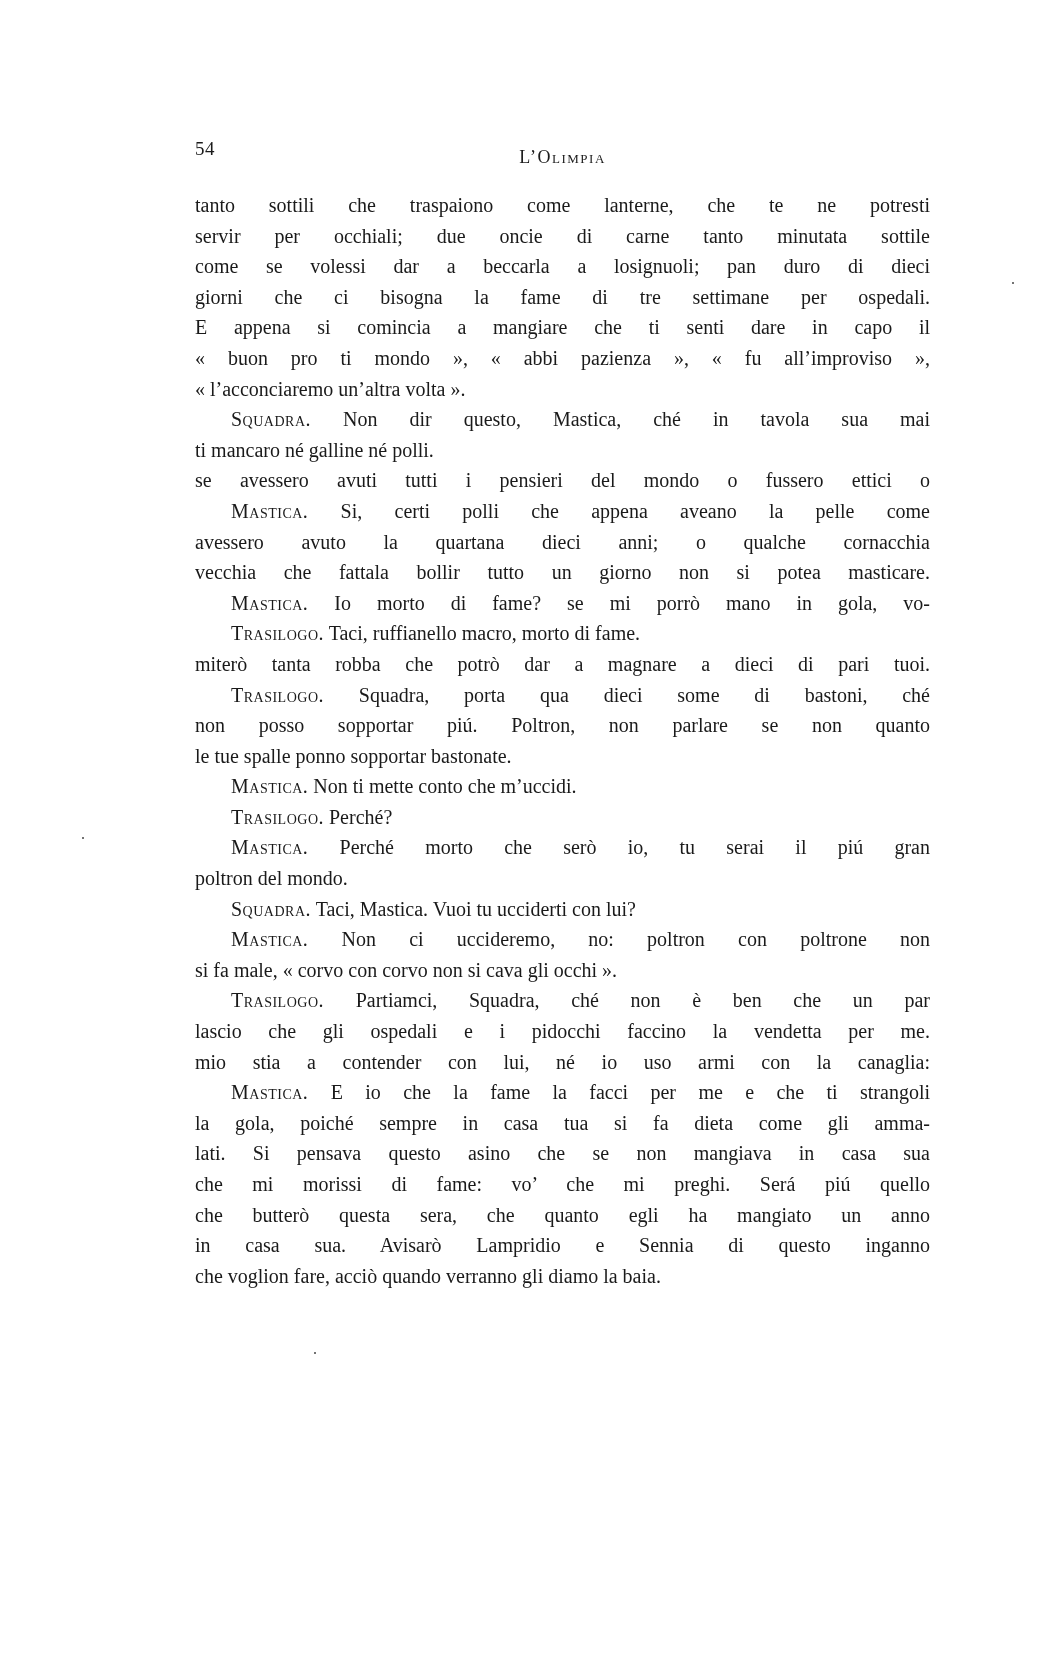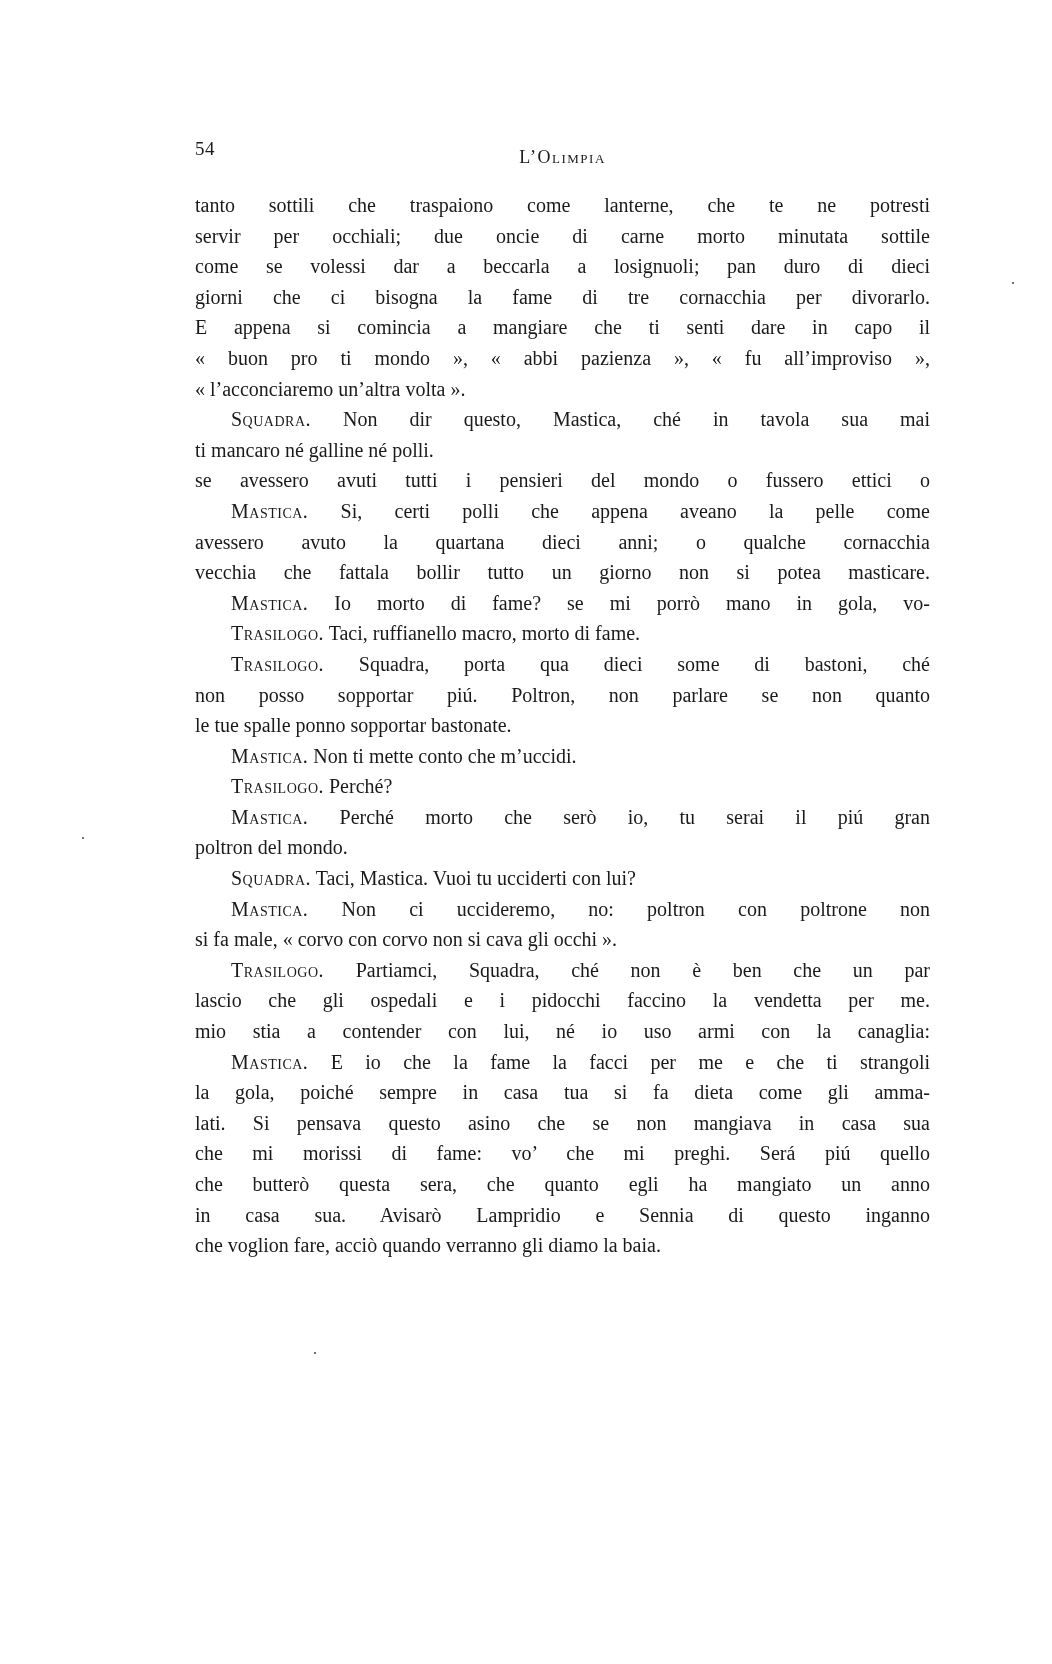--- a/index.html
+++ b/index.html
@@ -84,34 +84,35 @@
 <body>
 
 <div class="page">
   <div class="running-head">
     <span class="page-number">54</span>
     <span class="running-title">L’Olimpia</span>
   </div>
 
   <div class="text-block" id="text-block">
       <span class="line"><span>tanto sottili che traspaiono come lanterne, che te ne potresti</span></span>
-      <span class="line"><span>servir per occhiali; due oncie di carne morto minutata sottile</span></span>
+      <span class="line"><span>servir per occhiali; due oncie di carne tanto minutata sottile</span></span>
       <span class="line"><span>come se volessi dar a beccarla a losignuoli; pan duro di dieci</span></span>
-      <span class="line"><span>giorni che ci bisogna la fame di tre cornacchia per divorarlo.</span></span>
+      <span class="line"><span>giorni che ci bisogna la fame di tre settimane per ospedali.</span></span>
       <span class="line"><span>E appena si comincia a mangiare che ti senti dare in capo il</span></span>
       <span class="line"><span>« buon pro ti mondo », « abbi pazienza », « fu all’improviso »,</span></span>
       <span class="line last"><span>« l’acconciaremo un’altra volta ».</span></span>
       <span class="line indent"><span class="speaker">Squadra.</span> <span>Non dir questo, Mastica, ché in tavola sua mai</span></span>
       <span class="line last"><span>ti mancaro né galline né polli.</span></span>
       <span class="line"><span>se avessero avuti tutti i pensieri del mondo o fussero ettici o</span></span>
       <span class="line indent"><span class="speaker">Mastica.</span> <span>Si, certi polli che appena aveano la pelle come</span></span>
       <span class="line"><span>avessero avuto la quartana dieci anni; o qualche cornacchia</span></span>
       <span class="line"><span>vecchia che fattala bollir tutto un giorno non si potea masticare.</span></span>
       <span class="line indent"><span class="speaker">Mastica.</span> <span>Io morto di fame? se mi porrò mano in gola, vo-</span></span>
       <span class="line indent last"><span class="speaker">Trasilogo.</span> <span>Taci, ruffianello macro, morto di fame.</span></span>
+      <span class="line"><span>miterò tanta robba che potrò dar a magnare a dieci di pari tuoi.</span></span>
       <span class="line indent"><span class="speaker">Trasilogo.</span> <span>Squadra, porta qua dieci some di bastoni, ché</span></span>
       <span class="line"><span>non posso sopportar piú. Poltron, non parlare se non quanto</span></span>
       <span class="line last"><span>le tue spalle ponno sopportar bastonate.</span></span>
       <span class="line indent last"><span class="speaker">Mastica.</span> <span>Non ti mette conto che m’uccidi.</span></span>
       <span class="line indent last"><span class="speaker">Trasilogo.</span> <span>Perché?</span></span>
       <span class="line indent"><span class="speaker">Mastica.</span> <span>Perché morto che serò io, tu serai il piú gran</span></span>
       <span class="line last"><span>poltron del mondo.</span></span>
       <span class="line indent last"><span class="speaker">Squadra.</span> <span>Taci, Mastica. Vuoi tu ucciderti con lui?</span></span>
       <span class="line indent"><span class="speaker">Mastica.</span> <span>Non ci uccideremo, no: poltron con poltrone non</span></span>
       <span class="line last"><span>si fa male, « corvo con corvo non si cava gli occhi ».</span></span>

